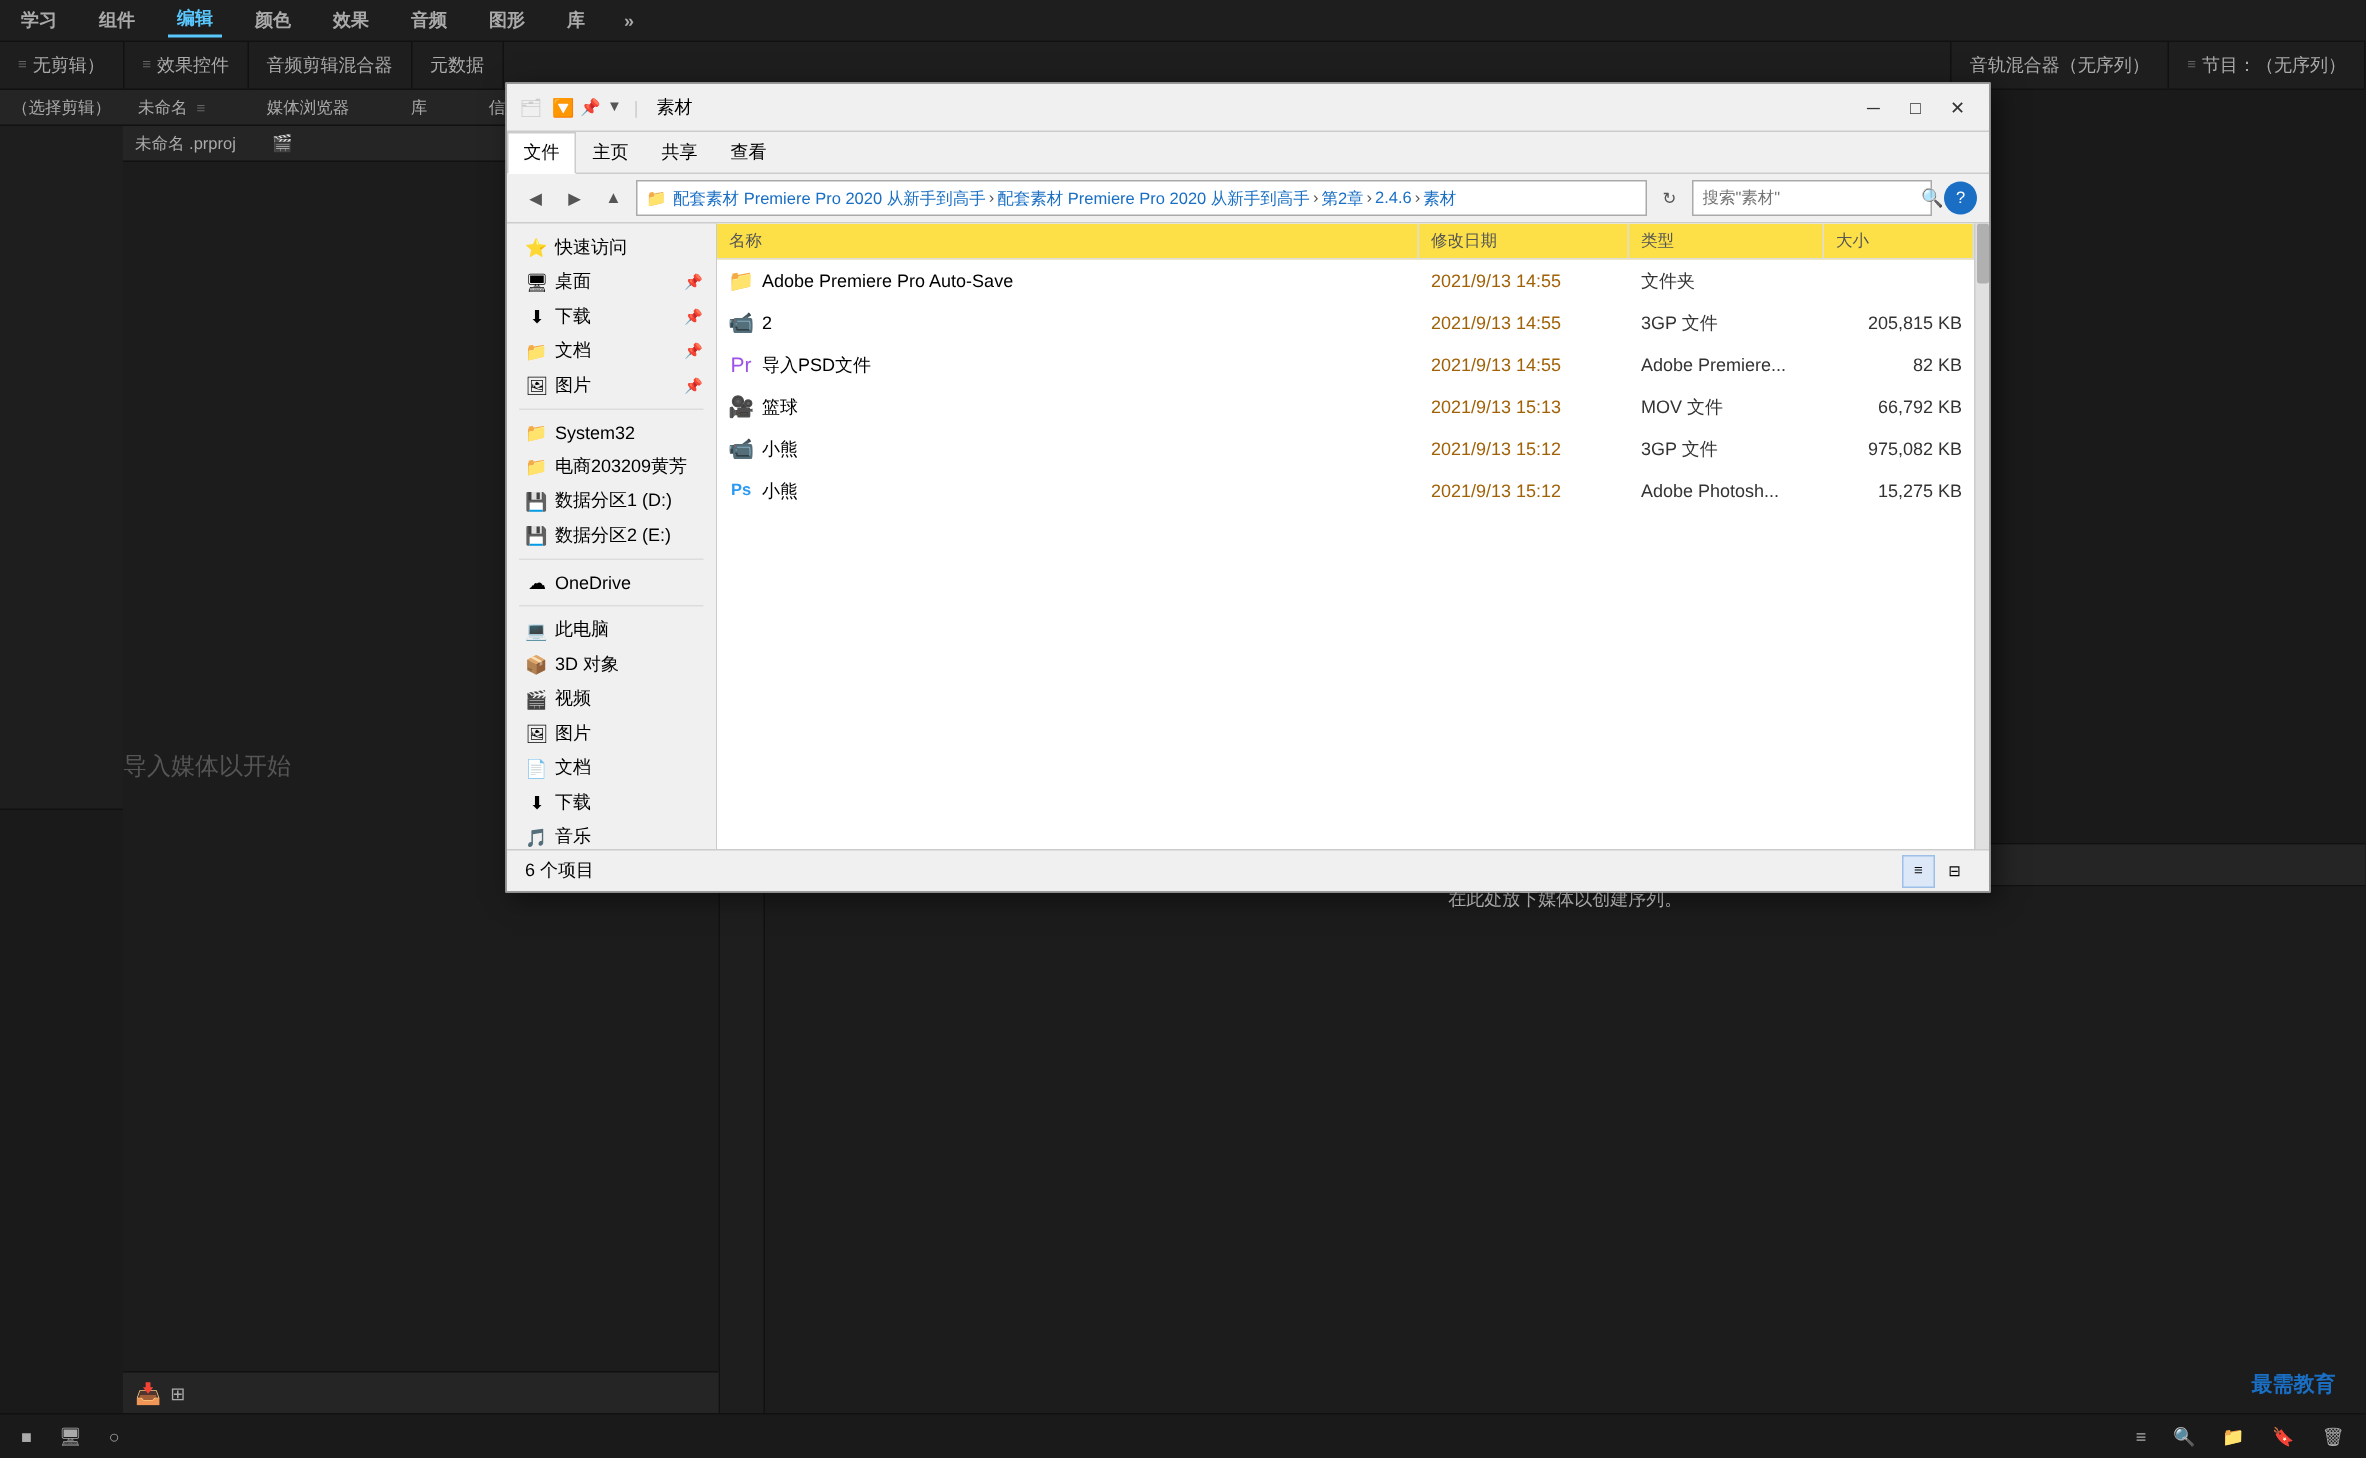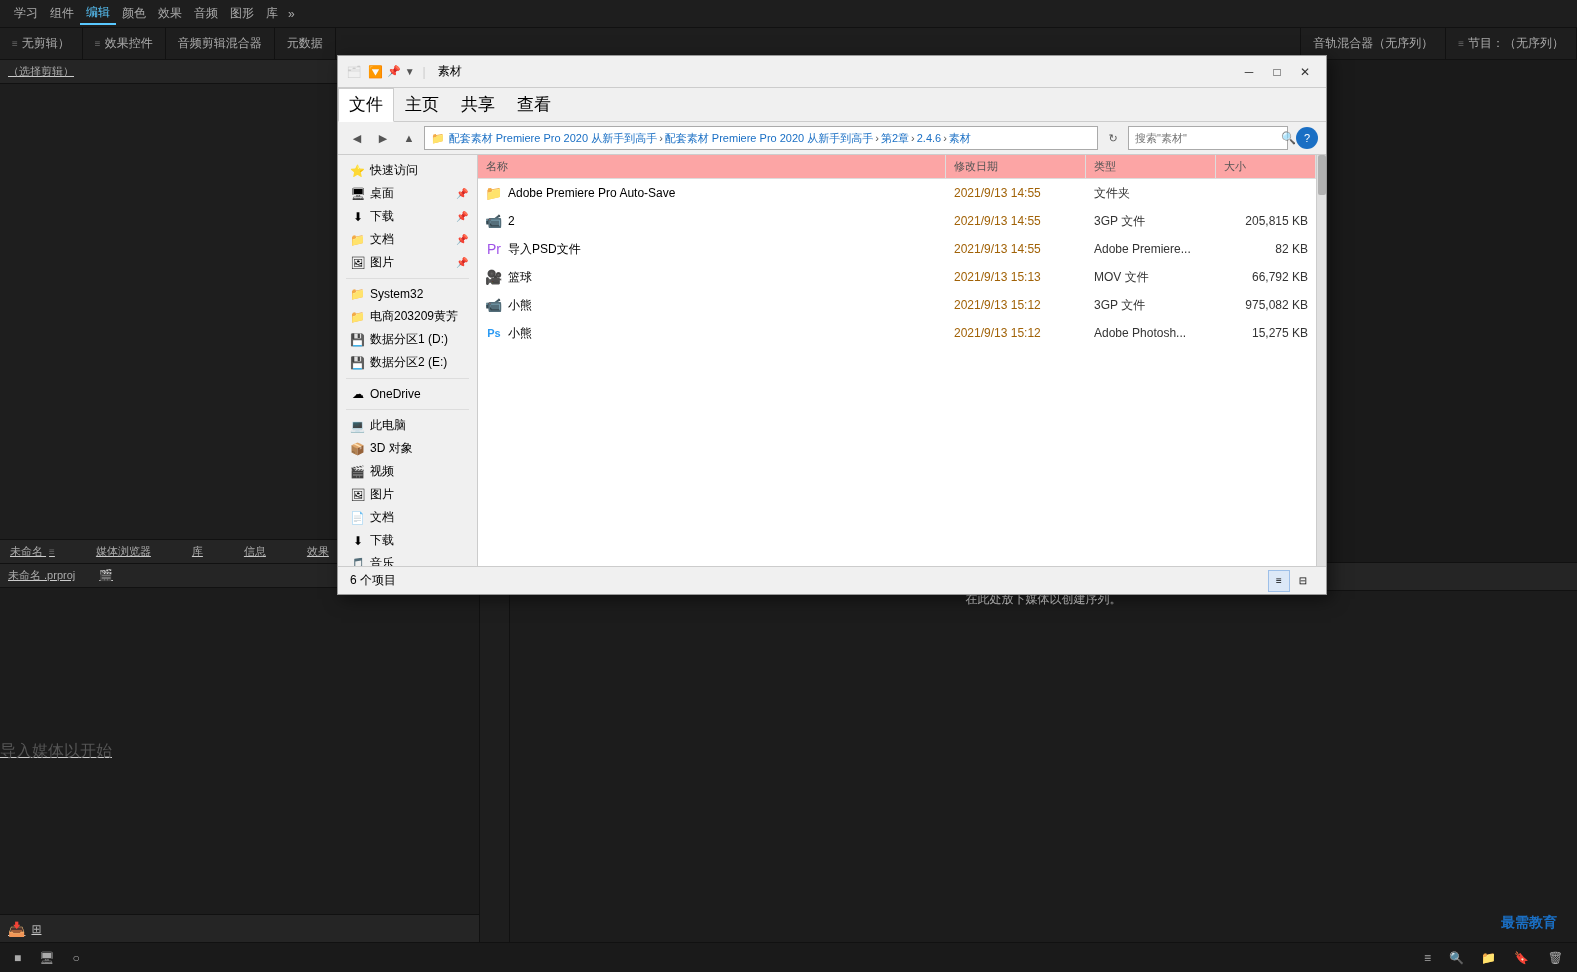--- a/index.html
+++ b/index.html
@@ -1,52 +1,52 @@
 <!DOCTYPE html>
 <html><head>
   <meta charset="utf-8">
   <style>
     * { box-sizing: border-box; margin: 0; padding: 0; }
     body { background: #1a1a1a; font-family: 'Microsoft YaHei', SimHei, sans-serif; font-size: 12px; color: #ccc; overflow: hidden; width: 1577px; height: 972px; }
 
     
-    .top-menu { display: flex; align-items: center; background: #1e1e1e; height: 28px; padding: 0 8px; gap: 0; border-bottom: 1px solid #111; }
+    .top-menu { display: flex; align-items: center; background: #1e1e1e; height: 28px; padding: 0 8px; gap: 16px; border-bottom: 1px solid #111; font-weight: bold; }
     .top-menu-item { color: #aaa; font-size: 12px; padding: 2px 6px; cursor: pointer; }
     .top-menu-item.active { color: #59c8ff; border-bottom: 2px solid #59c8ff; }
     .top-menu-more { color: #aaa; font-size: 12px; margin-left: 4px; }
 
     
     .panel-row { display: flex; height: 32px; background: #1e1e1e; border-bottom: 1px solid #111; }
     .panel-tab { display: flex; align-items: center; padding: 0 12px; font-size: 12px; color: #aaa; cursor: pointer; border-right: 1px solid #111; gap: 4px; }
     .panel-tab .tab-icon { font-size: 10px; color: #666; }
 
     
     .main-area { display: flex; height: calc(972px - 28px - 32px - 30px); }
 
     
-    .left-panels { width: 480px; display: flex; flex-direction: column; border-right: 1px solid #111; text-decoration: underline; }
+    .left-panels { width: 480px; display: flex; flex-direction: row; border-right: 1px solid #111; }
     .left-top { height: 480px; background: #1e1e1e; border-bottom: 1px solid #111; display: flex; flex-direction: column; }
     .left-bottom { flex: 1; background: #1c1c1c; display: flex; flex-direction: column; }
 
     
     .right-panels { flex: 1; display: flex; flex-direction: column; }
     .right-top { flex: 1; background: #1a1a1a; display: flex; align-items: center; justify-content: center; }
     .right-bottom { height: 380px; background: #1c1c1c; border-top: 1px solid #111; }
 
     
     .dialog-overlay { position: absolute; top: 55px; left: 337px; width: 990px; height: 540px; background: #f0f0f0; border: 1px solid #999; box-shadow: 4px 4px 16px rgba(0,0,0,0.5); display: flex; flex-direction: column; z-index: 100; }
     .dialog-titlebar { background: #f0f0f0; height: 32px; display: flex; align-items: center; padding: 0 8px; border-bottom: 1px solid #ccc; gap: 4px; }
     .dialog-titlebar-icon { width: 16px; height: 16px; display: flex; align-items: center; justify-content: center; }
     .dialog-title-text { font-size: 12px; color: #000; flex: 1; margin-left: 4px; }
     .dialog-title-buttons { display: flex; gap: 2px; }
     .dialog-title-btn { width: 26px; height: 26px; display: flex; align-items: center; justify-content: center; cursor: pointer; font-size: 12px; color: #333; background: transparent; border: none; }
 
     
     .dialog-ribbon { background: #f0f0f0; display: flex; align-items: stretch; border-bottom: 1px solid #ccc; }
-    .ribbon-tab { padding: 4px 10px; font-size: 17px; color: #000; cursor: pointer; border: 1px solid transparent; font-family: Liberation Serif, serif; }
+    .ribbon-tab { padding: 4px 10px; font-size: 12px; color: #000; cursor: pointer; border: 1px solid transparent; font-family: Liberation Serif, serif; }
     .ribbon-tab.active { background: #fff; border-color: #ccc #ccc #fff #ccc; margin-bottom: -1px; }
 
     
     .address-bar { display: flex; align-items: center; padding: 4px 8px; gap: 4px; background: #f0f0f0; border-bottom: 1px solid #ccc; }
     .addr-btn { width: 22px; height: 22px; display: flex; align-items: center; justify-content: center; cursor: pointer; font-size: 11px; color: #555; border: 1px solid transparent; }
     .addr-path { flex: 1; height: 24px; background: #fff; border: 1px solid #aaa; display: flex; align-items: center; padding: 0 6px; font-size: 11px; color: #000; gap: 2px; overflow: hidden; }
     .addr-path-seg { color: #1a6fc4; cursor: pointer; white-space: nowrap; }
     .addr-path-sep { color: #555; }
     .addr-refresh { color: #555; cursor: pointer; }
     .search-box { width: 160px; height: 24px; background: #fff; border: 1px solid #aaa; display: flex; align-items: center; padding: 0 6px; gap: 4px; }
@@ -58,21 +58,21 @@
 
     
     .nav-panel { width: 140px; background: #f0f0f0; border-right: 1px solid #ccc; overflow-y: auto; padding: 4px 0; }
     .nav-item { display: flex; align-items: center; padding: 3px 8px 3px 12px; font-size: 12px; color: #000; cursor: pointer; gap: 4px; }
     .nav-item .nav-icon { width: 16px; height: 16px; flex-shrink: 0; display: flex; align-items: center; justify-content: center; }
     .nav-item .pin-icon { color: #aaa; font-size: 10px; margin-left: auto; }
     .nav-separator { height: 1px; background: #ddd; margin: 4px 8px; }
 
     
     .file-area { flex: 1; display: flex; flex-direction: column; background: #fff; overflow: hidden; }
-    .file-list-header { display: flex; align-items: center; height: 24px; background: #fca5a5; border-bottom: 1px solid #ddd; font-size: 11px; color: #555; }
+    .file-list-header { display: flex; align-items: center; height: 24px; background: #fde047; border-bottom: 1px solid #ddd; font-size: 11px; color: #555; }
     .file-col { padding: 0 8px; border-right: 1px solid #ddd; height: 100%; display: flex; align-items: center; cursor: pointer; }
     .file-col.name-col { flex: 1; }
     .file-col.date-col { width: 140px; }
     .file-col.type-col { width: 130px; }
     .file-col.size-col { width: 100px; }
 
     .file-list { flex: 1; overflow-y: auto; }
     .file-row { display: flex; align-items: center; height: 28px; font-size: 12px; color: #000; cursor: pointer; }
     .file-cell { padding: 0 8px; height: 100%; display: flex; align-items: center; }
     .file-cell.name-cell { flex: 1; gap: 6px; }

